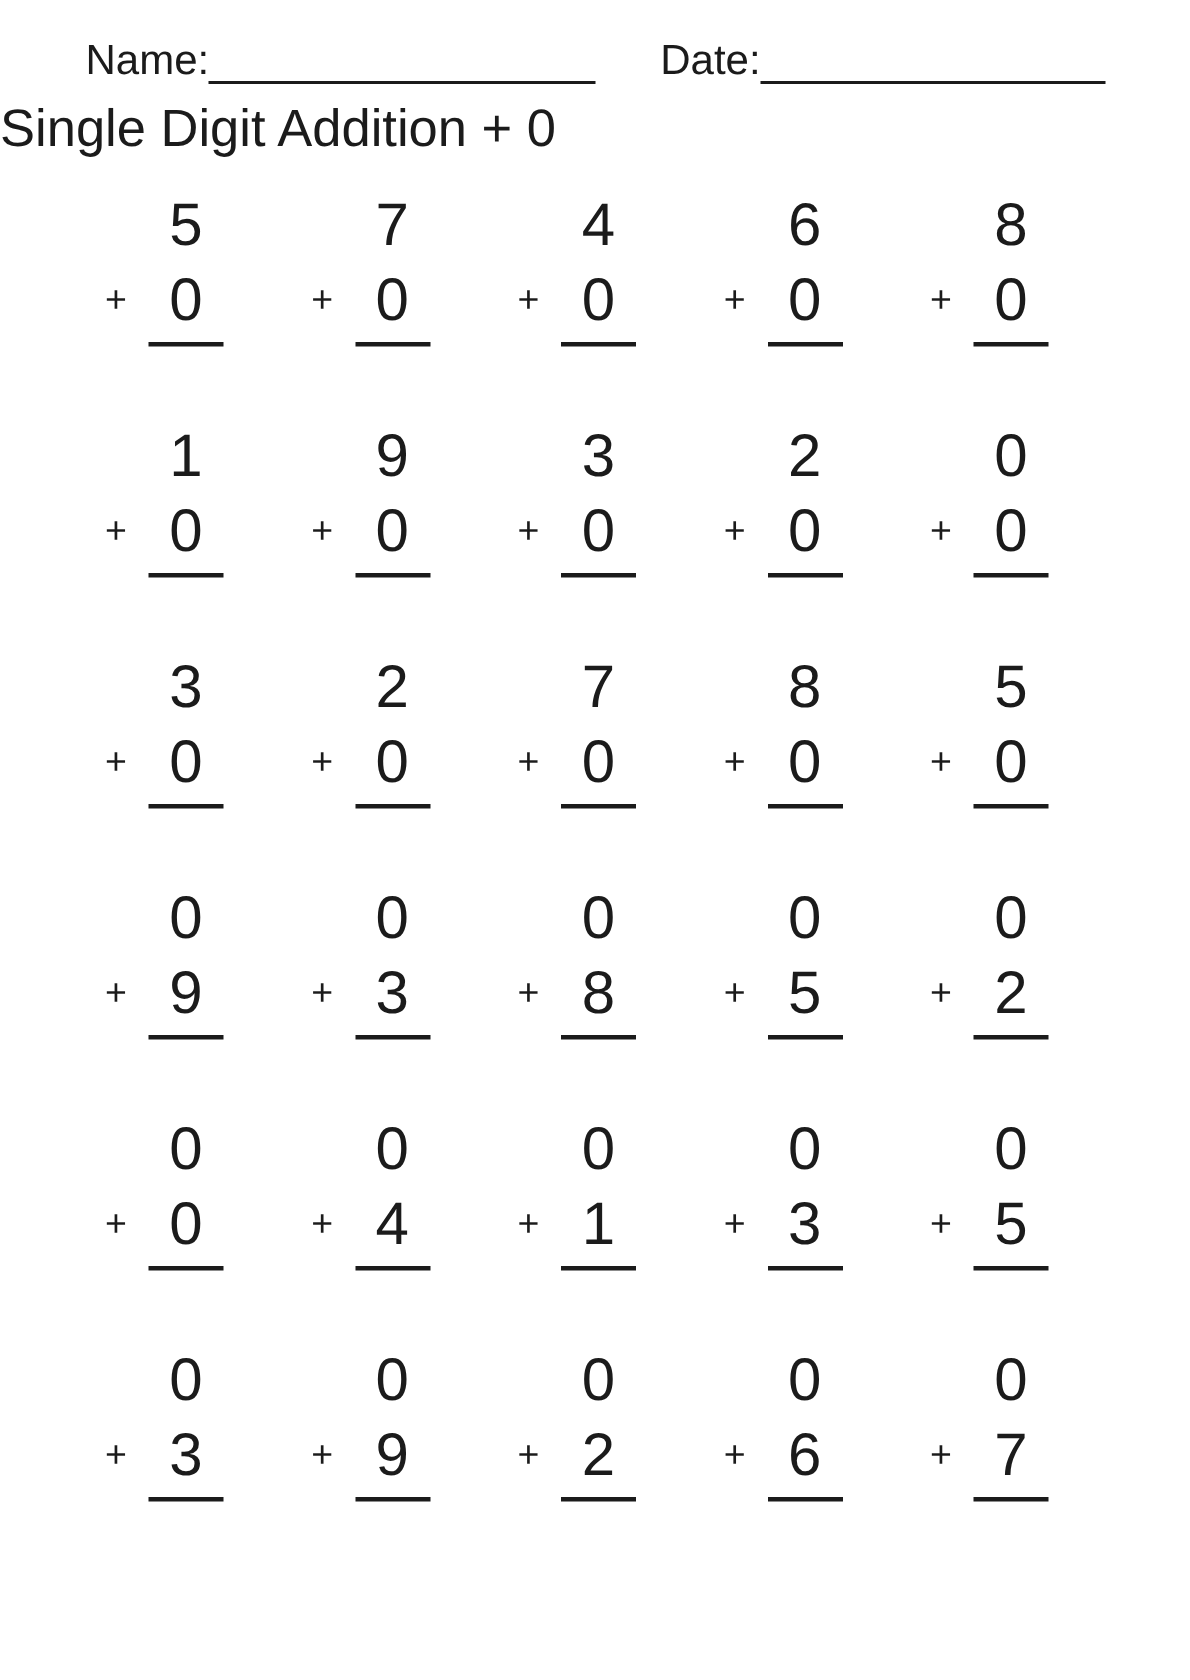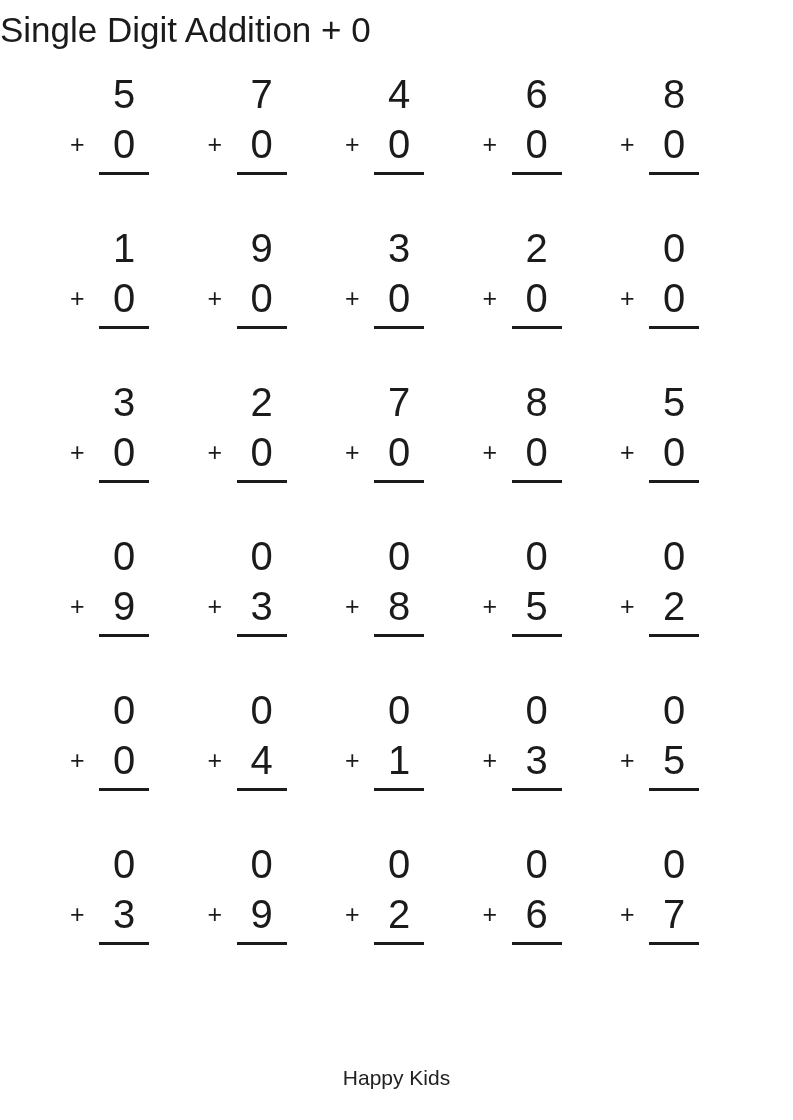--- a/index.html
+++ b/index.html
@@ -93,20 +93,27 @@
     text-align: center;
     font-size: 21px;
     color: #222222;
   }
 </style>
 </head>
 <body>
 
 <div class="page">
 
+  <div class="header">
+    <span class="label">Name:</span>
+    <span class="blank name-blank"></span>
+    <span class="date-gap"></span>
+    <span class="label">Date:</span>
+    <span class="blank date-blank"></span>
+  </div>
 
   <div class="title">Single Digit Addition + 0</div>
 
   <div class="sheet">
 
     <div class="prow">
       <div class="problem">
         <div class="top">5</div>
         <div class="brow">
           <span class="plus">+</span>
@@ -358,15 +365,14 @@
         <div class="brow">
           <span class="plus">+</span>
           <span class="bottom">7</span>
         </div>
         <div class="aline"></div>
       </div>
     </div>
 
   </div>
 
-  <div class="footer">Happy Kids</div>
 
 </div>
 
 </body></html>

